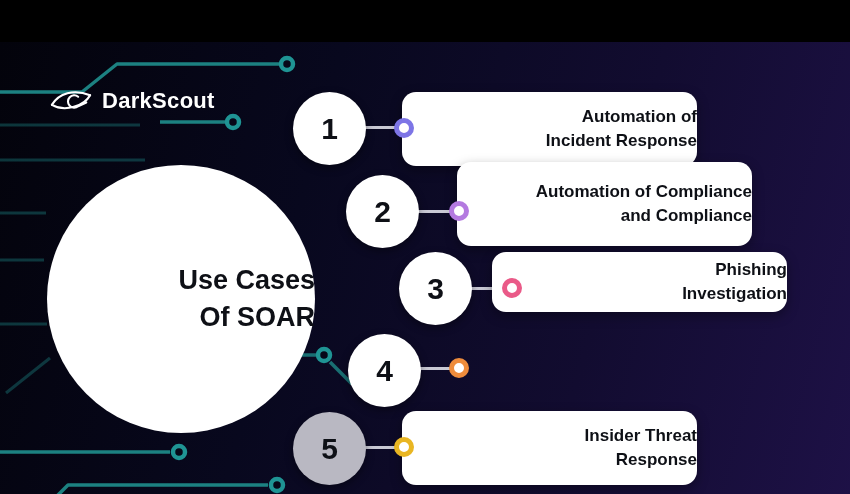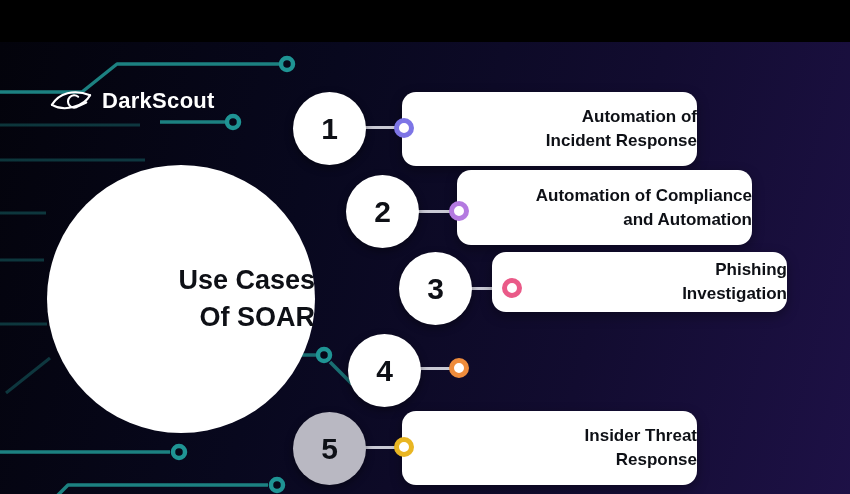--- a/index.html
+++ b/index.html
@@ -60,21 +60,21 @@
   
   .step-card{
     position:absolute;z-index:2;background:#ffffff;border-radius:14px;
     display:flex;flex-direction:column;justify-content:center;
     padding-left:44px;box-sizing:border-box;
     font-size:17px;line-height:24px;font-weight:bold;color:#0e1016;
     box-shadow:0 4px 12px rgba(0,0,0,.35);
     text-align:right;
   }
   #card-1{left:402px;top:50px;width:295px;height:74px;}
-  #card-2{left:457px;top:128px;width:295px;height:75px;}
+  #card-2{left:457px;top:120px;width:295px;height:84px;}
   #card-3{left:492px;top:210px;width:295px;height:60px;}
   #card-4{left:457px;top:289px;width:296px;height:74px;}
   #card-5{left:402px;top:369px;width:295px;height:74px;}
 </style>
 </head>
 <body>
 
 <div id="canvas">
 
   <svg id="circuit" width="850" height="494" viewBox="0 0 850 494">
@@ -127,21 +127,21 @@
     <span>Incident Response</span>
   </div>
 
   <div class="step-circle" id="circle-2">
     <span>2</span>
   </div>
   <div class="connector-line" id="line-2"></div>
   <div class="connector-node" id="ring-2" style="border-color: rgb(180, 122, 224);"></div>
   <div class="step-card" id="card-2">
     <span>Automation of Compliance</span>
-    <span>and Automation</span>
+    <span>and Compliance</span>
   </div>
 
   <div class="step-circle" id="circle-3">
     <span>3</span>
   </div>
   <div class="connector-line" id="line-3"></div>
   <div class="connector-node" id="ring-3" style="border-color: rgb(234, 90, 136);"></div>
   <div class="step-card" id="card-3">
     <span>Phishing</span>
     <span>Investigation</span>

